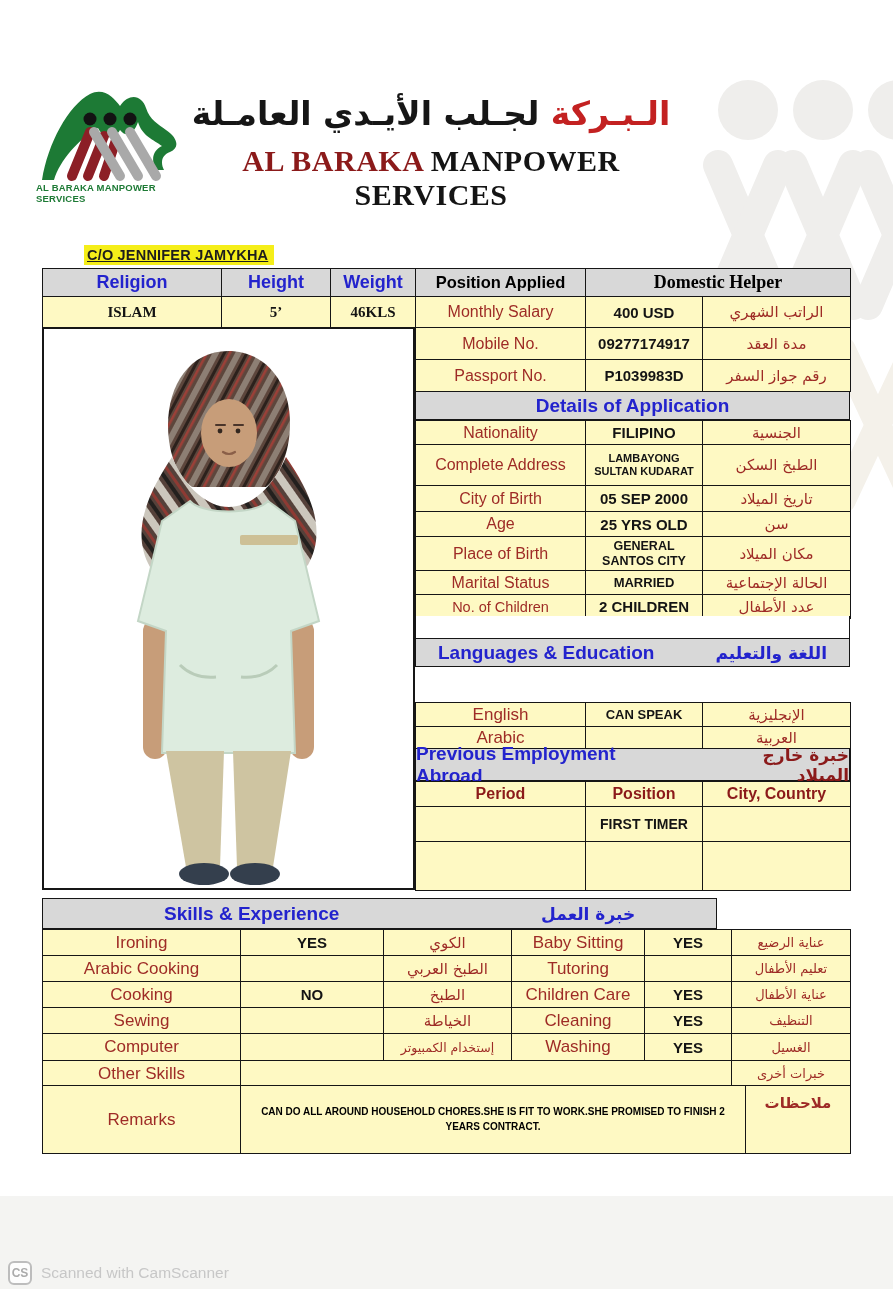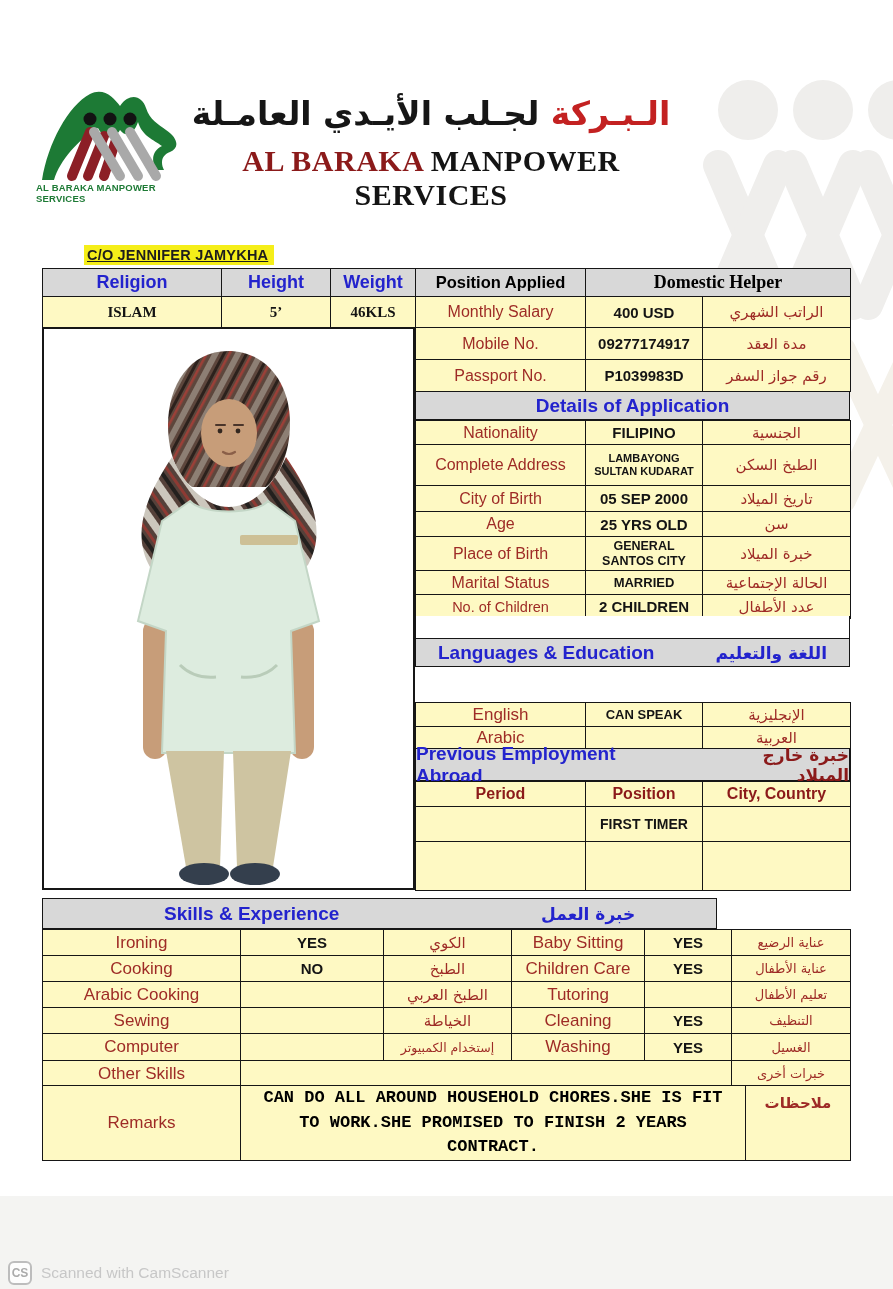--- a/index.html
+++ b/index.html
@@ -224,21 +224,21 @@
       <td class="ar">تاريخ الميلاد</td>
     </tr>
     <tr style="height:25px;">
       <td class="lbl">Age</td>
       <td class="val">25 YRS OLD</td>
       <td class="ar">سن</td>
     </tr>
     <tr style="height:34px;">
       <td class="lbl">Place of Birth</td>
       <td class="val small" style="font-size:12.5px;">GENERAL SANTOS CITY</td>
-      <td class="ar">خبرة الميلاد</td>
+      <td class="ar">مكان الميلاد</td>
     </tr>
     <tr style="height:24px;">
       <td class="lbl">Marital Status</td>
       <td class="val" style="font-size:13px;">MARRIED</td>
       <td class="ar">الحالة الإجتماعية</td>
     </tr>
     <tr style="height:24px;">
       <td class="lbl" style="font-size:14.5px;">No. of Children</td>
       <td class="val">2 CHILDREN</td>
       <td class="ar">عدد الأطفال</td>
@@ -322,36 +322,36 @@
     <tbody>
         <tr style="height:26px;">
       <td class="lbl" style="font-size:17px;">Ironing</td>
       <td class="val">YES</td>
       <td class="ar">الكوي</td>
       <td class="lbl" style="font-size:17px;">Baby Sitting</td>
       <td class="val">YES</td>
       <td class="ar" style="font-size:13px;">عناية الرضيع</td>
     </tr>
     <tr style="height:26px;">
+      <td class="lbl" style="font-size:17px;">Arabic Cooking</td>
+      <td class="val"></td>
+      <td class="ar">الطبخ العربي</td>
+      <td class="lbl" style="font-size:17px;">Tutoring</td>
+      <td class="val"></td>
+      <td class="ar" style="font-size:13px;">تعليم الأطفال</td>
+    </tr>
+    <tr style="height:26px;">
       <td class="lbl" style="font-size:17px;">Cooking</td>
       <td class="val">NO</td>
       <td class="ar">الطبخ</td>
       <td class="lbl" style="font-size:17px;">Children Care</td>
       <td class="val">YES</td>
       <td class="ar" style="font-size:13px;">عناية الأطفال</td>
     </tr>
     <tr style="height:26px;">
-      <td class="lbl" style="font-size:17px;">Arabic Cooking</td>
-      <td class="val"></td>
-      <td class="ar">الطبخ العربي</td>
-      <td class="lbl" style="font-size:17px;">Tutoring</td>
-      <td class="val"></td>
-      <td class="ar" style="font-size:13px;">تعليم الأطفال</td>
-    </tr>
-    <tr style="height:26px;">
       <td class="lbl" style="font-size:17px;">Sewing</td>
       <td class="val"></td>
       <td class="ar">الخياطة</td>
       <td class="lbl" style="font-size:17px;">Cleaning</td>
       <td class="val">YES</td>
       <td class="ar" style="font-size:13px;">التنظيف</td>
     </tr>
     <tr style="height:27px;">
       <td class="lbl" style="font-size:17px;">Computer</td>
       <td class="val"></td>
@@ -370,21 +370,21 @@
 
   <table class="t" style="left:42px; top:1085px; width:808px;">
     <colgroup>
         <col style="width:198px">
         <col style="width:505px">
         <col style="width:105px">
       </colgroup>
     <tbody>
         <tr style="height:68px;">
       <td style="color:#9e2b26; font-weight:normal; font-size:17px;">Remarks</td>
-      <td style="font-family:Liberation Mono, monospace; font-weight:bold; font-size:17px; padding:0 14px; line-height:1.45;">CAN DO ALL AROUND HOUSEHOLD CHORES.SHE IS FIT TO WORK.SHE PROMISED TO FINISH 2 YEARS CONTRACT.</td>
+      <td style="font-family:Liberation Sans, sans-serif; font-weight:bold; font-size:10px; padding:0 14px; line-height:1.45;">CAN DO ALL AROUND HOUSEHOLD CHORES.SHE IS FIT TO WORK.SHE PROMISED TO FINISH 2 YEARS CONTRACT.</td>
       <td class="ar" style="font-weight:bold; font-size:15px; vertical-align:top; padding-top:8px;">ملاحظات</td>
     </tr>
   </tbody>
     </table>
 
   <div class="footer">
     <div class="cs-icon">CS</div>
     <div class="cs-text">Scanned with CamScanner</div>
   </div>
 

